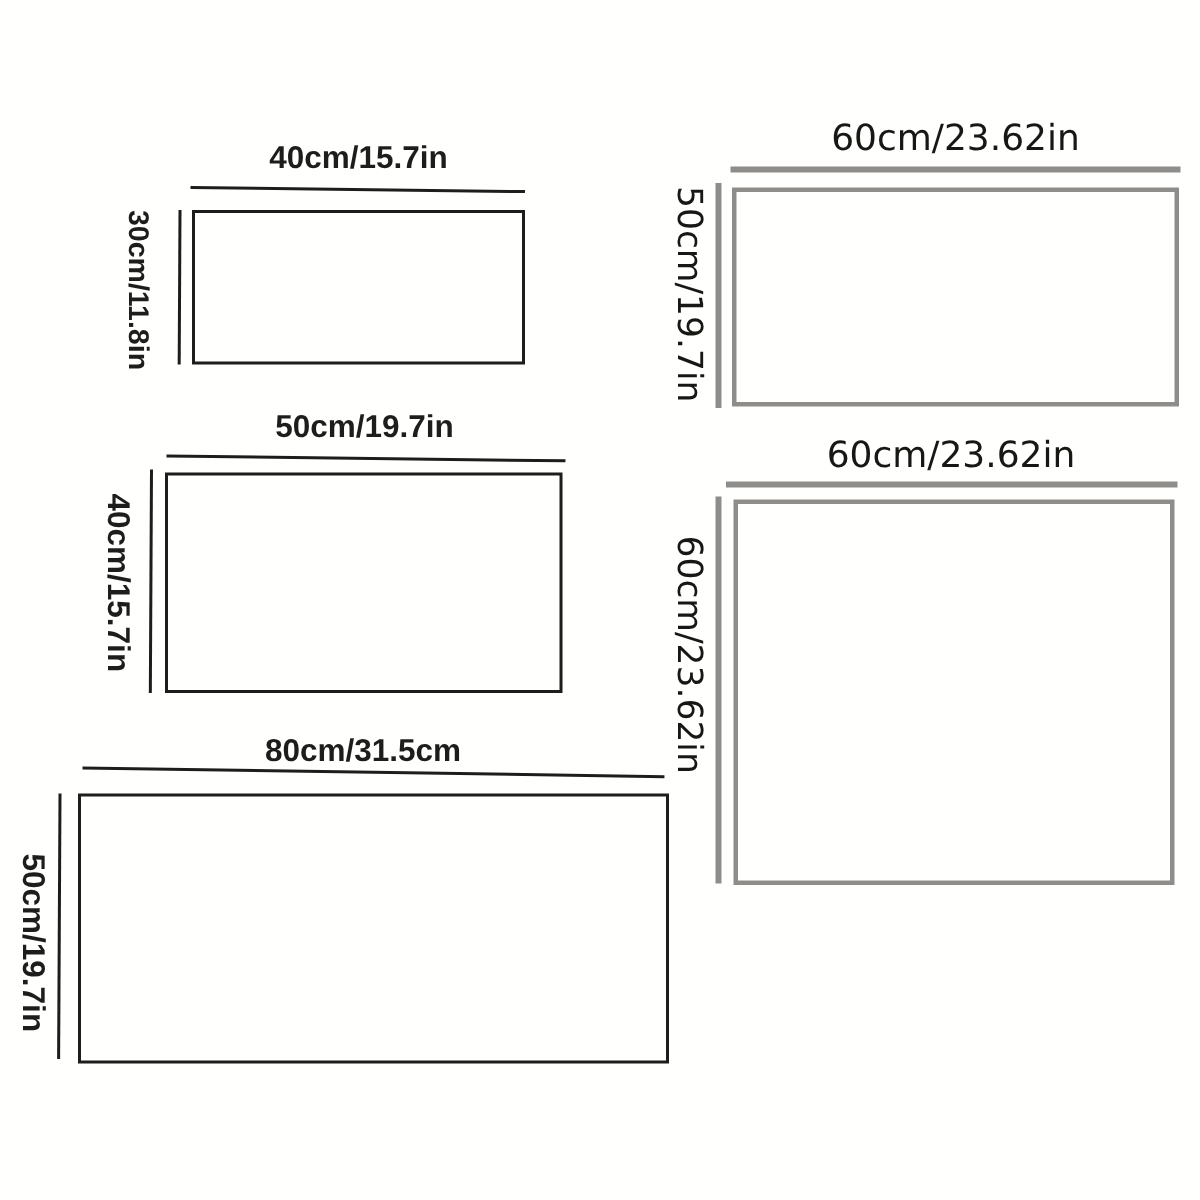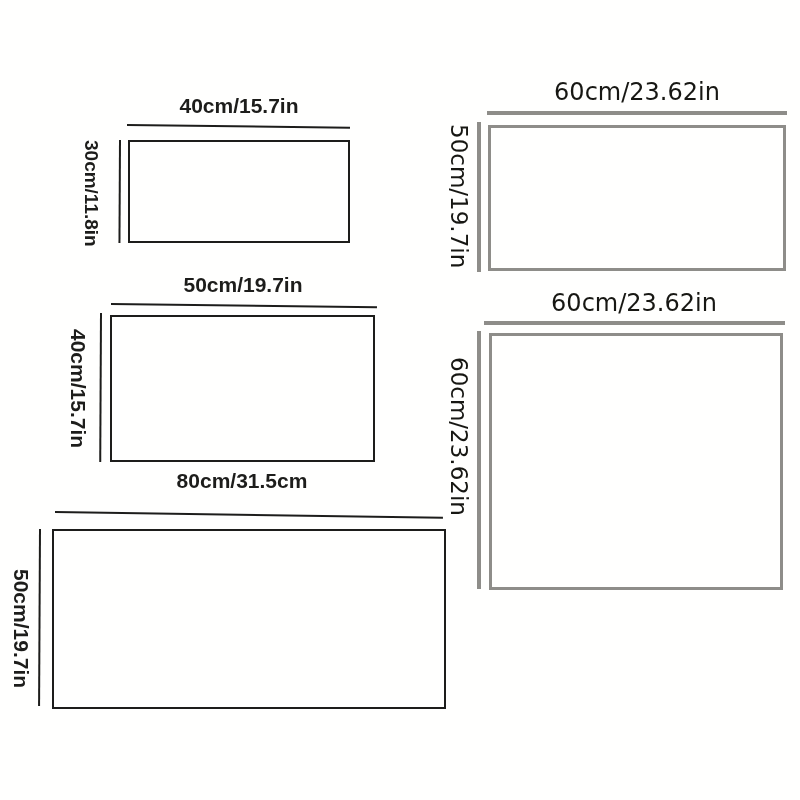--- a/index.html
+++ b/index.html
@@ -96,21 +96,21 @@
 
   <div>
     <div class="abs wlabel-left" style="left:111px; top:272px; width:264px; height:26px;">50cm/19.7in</div>
     <div class="abs line-h" style="left:111px; top:303px; width:266px; transform:rotate(0.7deg);"></div>
     <div class="abs line-v" style="left:100px; top:313px; height:149px; transform:rotate(0.3deg);"></div>
     <div class="abs vlabel-left" style="left:64px; top:316px; width:28px; height:146px; font-size:21px; line-height:28px;">40cm/15.7in</div>
     <div class="abs rect-left" style="left:110px; top:315px; width:265px; height:147px;"></div>
   </div>
 
   <div>
-    <div class="abs wlabel-left" style="left:45px; top:468px; width:394px; height:26px;">80cm/31.5cm</div>
+    <div class="abs wlabel-left" style="left:45px; top:488px; width:394px; height:26px;">80cm/31.5cm</div>
     <div class="abs line-h" style="left:55px; top:511px; width:388px; transform:rotate(0.85deg);"></div>
     <div class="abs line-v" style="left:39px; top:529px; height:177px; transform:rotate(0.3deg);"></div>
     <div class="abs vlabel-left" style="left:7px; top:549px; width:28px; height:160px; font-size:21px; line-height:28px;">50cm/19.7in</div>
     <div class="abs rect-left" style="left:52px; top:529px; width:394px; height:180px;"></div>
   </div>
 
   <div>
     <div class="abs wlabel-right" style="left:488px; top:77px; width:298px; height:30px;">60cm/23.62in</div>
     <div class="abs bar-h" style="left:487px; top:111px; width:300px;"></div>
     <div class="abs bar-v" style="left:477px; top:122px; height:150px;"></div>

